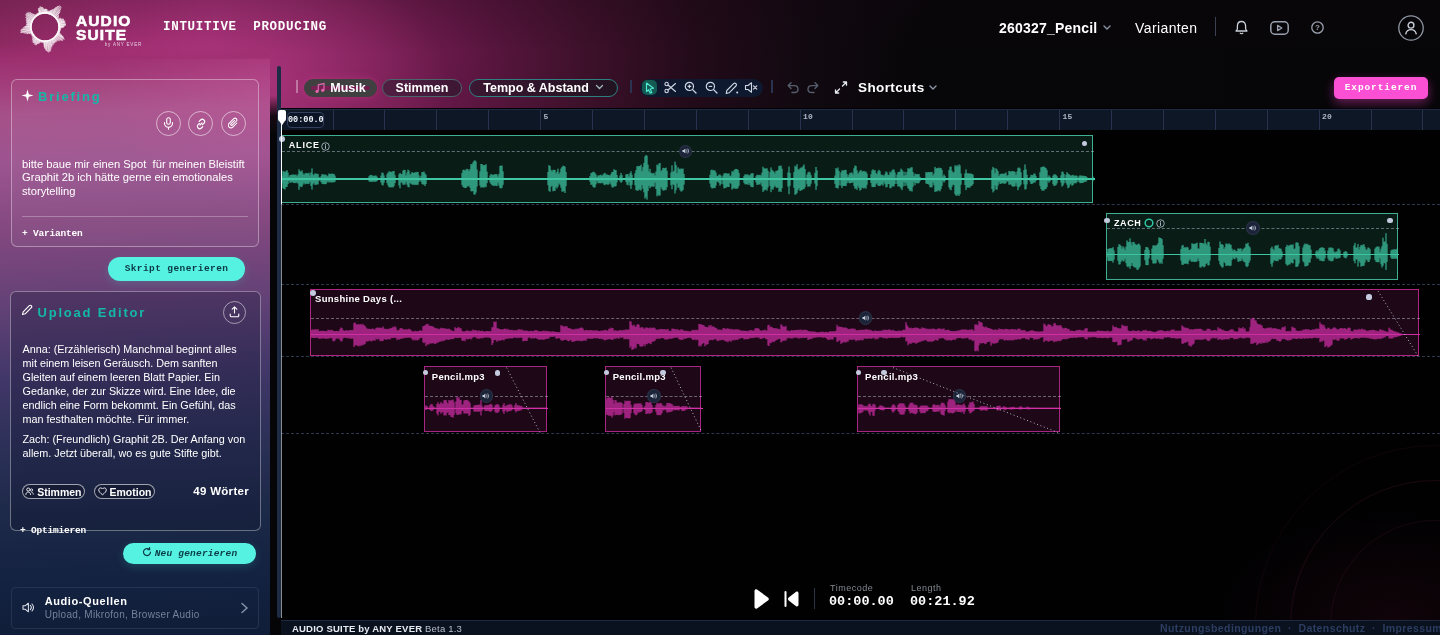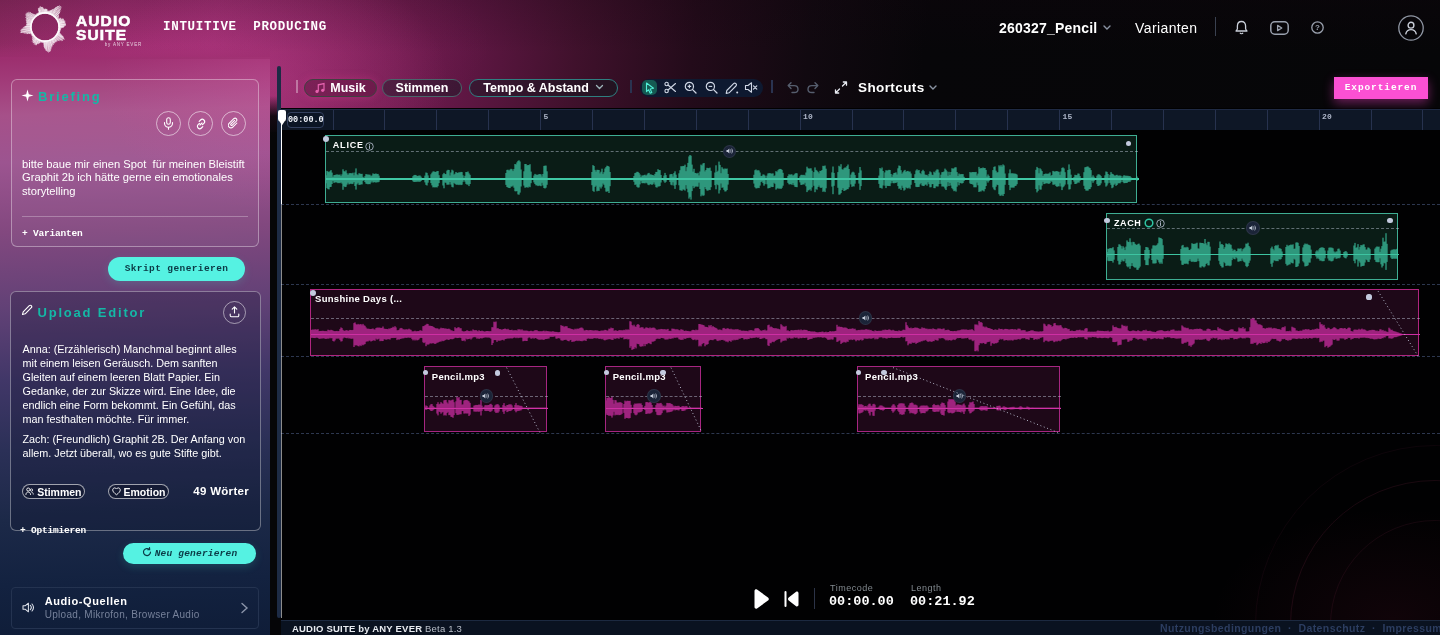--- a/index.html
+++ b/index.html
@@ -294,21 +294,21 @@
 <svg class="abs" style="left:1311px;top:21px" width="13" height="13" viewBox="0 0 13 13" fill="none" xmlns="http://www.w3.org/2000/svg">
     <circle cx="6.5" cy="6.5" r="5.7" stroke="#9aa1ae" stroke-width="1.3"></circle>
     <text x="6.5" y="9.3" text-anchor="middle" font-size="8" font-family="Liberation Sans" font-weight="bold" fill="#9aa1ae">?</text>
   </svg>
 <svg class="abs" style="left:1398px;top:15px" width="26" height="26" viewBox="0 0 26 26" fill="none" xmlns="http://www.w3.org/2000/svg">
     <circle cx="13" cy="13" r="12.2" stroke="#8f96a3" stroke-width="1.3"></circle>
     <circle cx="13" cy="10.2" r="2.9" stroke="#c9ced8" stroke-width="1.4"></circle>
     <path d="M7.8 18.8 C8.4 15.9 10.4 14.6 13 14.6 C15.6 14.6 17.6 15.9 18.2 18.8" stroke="#c9ced8" stroke-width="1.4" stroke-linecap="round"></path>
   </svg>
 <div class="abs" style="left:296px;top:80px;width:1.5px;height:13px;background:rgba(255,255,255,.35);"></div>
-<div class="pill abs" style="left:304px;top:78.5px;width:73px;height:18px;border:1px solid #404040;background:rgba(70,12,44,.35);font-size:12.5px;box-shadow:0 0 8px rgba(220,60,150,.35);"><svg width="11" height="12" viewBox="0 0 11 12" fill="none" style="margin-right:4px">
+<div class="pill abs" style="left:304px;top:78.5px;width:73px;height:18px;border:7px solid #404040;background:rgba(70,12,44,.35);font-size:12.5px;box-shadow:0 0 8px rgba(220,60,150,.35);"><svg width="11" height="12" viewBox="0 0 11 12" fill="none" style="margin-right:4px">
       <path d="M3.3 9.3 V2.8 L9 1.6 V8.2" stroke="#e562ae" stroke-width="1.2"></path>
       <circle cx="2" cy="9.4" r="1.6" fill="#e562ae"></circle>
       <circle cx="7.7" cy="8.3" r="1.6" fill="#e562ae"></circle>
     </svg>Musik</div>
 <div class="pill abs" style="left:382px;top:78.5px;width:80px;height:18px;border:1px solid #49666b;background:rgba(10,25,30,.4);font-size:12.5px;">Stimmen</div>
 <div class="pill abs" style="left:469px;top:78.5px;width:149px;height:18px;border:1px solid #2e7f80;background:rgba(8,24,28,.4);font-size:12.5px;">Tempo &amp; Abstand<svg width="9" height="7" viewBox="0 0 9 7" style="margin-left:6px" fill="none">
       <path d="M1.5 1.5 L4.5 4.5 L7.5 1.5" stroke="#9fb6bb" stroke-width="1.3" stroke-linecap="round"></path>
     </svg></div>
 <div class="abs" style="left:630px;top:80px;width:1.5px;height:13px;background:#2a3350;"></div>
 <div class="abs" style="left:640px;top:78.5px;width:123px;height:18px;border-radius:9px;background:#0e1930;"></div>
@@ -348,21 +348,21 @@
     <path d="M9 1.8 L11.8 4.6 L9 7.4" stroke="#565e6e" stroke-width="1.4" stroke-linecap="round" stroke-linejoin="round"></path>
     <path d="M11.4 4.6 H5.8 C3.6 4.6 2 6.2 2 8.2 C2 10.2 3.6 11.5 5.8 11.5 H8" stroke="#565e6e" stroke-width="1.4" stroke-linecap="round"></path>
   </svg>
 <svg class="abs" style="left:834px;top:81px" width="14" height="13" viewBox="0 0 14 13" fill="none" xmlns="http://www.w3.org/2000/svg">
     <path d="M8.5 5 L12.5 1 M12.5 1 H9.3 M12.5 1 V4.2 M5.5 8 L1.5 12 M1.5 12 H4.7 M1.5 12 V8.8" stroke="#e8ebf2" stroke-width="1.3" stroke-linecap="round"></path>
   </svg>
 <div class="abs" style="left:858px;top:80px;font-size:13.5px;font-weight:bold;letter-spacing:0.4px;">Shortcuts</div>
 <svg class="abs" style="left:928px;top:84px" width="10" height="8" viewBox="0 0 10 8" fill="none" xmlns="http://www.w3.org/2000/svg">
     <path d="M2 2 L5 5 L8 2" stroke="#8a93a3" stroke-width="1.4" stroke-linecap="round"></path>
   </svg>
-<div class="abs smono" style="left:1334px;top:77px;width:94px;height:21.5px;border-radius:0;background:#fb50d3;box-shadow:0 4px 11px rgba(248,64,200,.42);font-size:9.5px;letter-spacing:0.9px;text-align:center;line-height:21.5px;color:#fff;">Exportieren</div>
+<div class="abs smono" style="left:1334px;top:77px;width:94px;height:21.5px;border-radius:5px;background:#fb50d3;box-shadow:0 4px 11px rgba(248,64,200,.42);font-size:9.5px;letter-spacing:0.9px;text-align:center;line-height:21.5px;color:#fff;">Exportieren</div>
 <div class="card abs" style="left:11px;top:79px;width:248px;height:168px;"></div>
 <svg class="abs" style="left:21px;top:89px" width="13" height="13" viewBox="0 0 13 13" fill="none" xmlns="http://www.w3.org/2000/svg">
     <path d="M6.5 0.5 L7.8 5.2 L12.5 6.5 L7.8 7.8 L6.5 12.5 L5.2 7.8 L0.5 6.5 L5.2 5.2 Z" fill="#fff"></path>
   </svg>
 <div class="abs cardtitle" style="left:38px;top:89px;">Briefing</div>
 <div class="circbtn abs" style="left:155.9px;top:111.1px;width:25px;height:25px;"></div>
 <svg class="abs" style="left:163px;top:117px" width="11" height="13" viewBox="0 0 11 13" fill="none" xmlns="http://www.w3.org/2000/svg">
     <rect x="3.7" y="0.8" width="3.6" height="6.5" rx="1.8" stroke="#fff" stroke-width="1.1"></rect>
     <path d="M1.5 5.5 V6.3 a4 4 0 0 0 8 0 V5.5 M5.5 10.3 V12.2" stroke="#fff" stroke-width="1.1" stroke-linecap="round"></path>
   </svg>
@@ -389,21 +389,21 @@
     <path d="M1.2 8 V9.6 a1.2 1.2 0 0 0 1.2 1.2 H8.6 a1.2 1.2 0 0 0 1.2 -1.2 V8" stroke="#fff" stroke-width="1.1" stroke-linecap="round"></path>
   </svg>
 <div class="abs" style="left:22.5px;top:343px;width:236px;font-size:10.8px;line-height:13.9px;white-space:nowrap;">Anna: (Erzählerisch) Manchmal beginnt alles<br>mit einem leisen Geräusch. Dem sanften<br>Gleiten auf einem leeren Blatt Papier. Ein<br>Gedanke, der zur Skizze wird. Eine Idee, die<br>endlich eine Form bekommt. Ein Gefühl, das<br>man festhalten möchte. Für immer.</div>
 <div class="abs" style="left:22.5px;top:433px;width:236px;font-size:10.8px;line-height:13.9px;white-space:nowrap;">Zach: (Freundlich) Graphit 2B. Der Anfang von<br>allem. Jetzt überall, wo es gute Stifte gibt.</div>
 <div class="abs" style="left:21.8px;top:484px;width:63px;height:15px;border:1px solid rgba(255,255,255,.6);border-radius:7.5px;background:rgba(5,8,20,.3);display:flex;align-items:center;justify-content:center;font-size:10.5px;font-weight:bold;"><svg width="9" height="9" viewBox="0 0 10 10" fill="none" style="margin-right:3px">
       <circle cx="3.6" cy="2.8" r="1.7" stroke="#fff" stroke-width="1"></circle>
       <path d="M1 8.8 C1 6.6 2.2 5.6 3.6 5.6 C5 5.6 6.2 6.6 6.2 8.8" stroke="#fff" stroke-width="1"></path>
       <circle cx="7.2" cy="3.4" r="1.3" stroke="#fff" stroke-width="0.9"></circle>
       <path d="M7.2 5.8 C8.4 5.8 9.2 6.7 9.2 8.4" stroke="#fff" stroke-width="0.9"></path>
     </svg>Stimmen</div>
-<div class="abs" style="left:108px;top:484px;width:61px;height:15px;border:1px solid rgba(255,255,255,.6);border-radius:7.5px;background:rgba(5,8,20,.3);display:flex;align-items:center;justify-content:center;font-size:10.5px;font-weight:bold;"><svg width="9" height="9" viewBox="0 0 10 10" fill="none" style="margin-right:3px">
+<div class="abs" style="left:94px;top:484px;width:61px;height:15px;border:1px solid rgba(255,255,255,.6);border-radius:7.5px;background:rgba(5,8,20,.3);display:flex;align-items:center;justify-content:center;font-size:10.5px;font-weight:bold;"><svg width="9" height="9" viewBox="0 0 10 10" fill="none" style="margin-right:3px">
       <path d="M5 8.6 C2.2 6.6 0.8 4.9 0.8 3.3 C0.8 2 1.8 1 3 1 C3.9 1 4.6 1.5 5 2.2 C5.4 1.5 6.1 1 7 1 C8.2 1 9.2 2 9.2 3.3 C9.2 4.9 7.8 6.6 5 8.6 Z" stroke="#fff" stroke-width="1"></path>
     </svg>Emotion</div>
 <div class="abs" style="left:179px;top:484.5px;width:70px;text-align:right;font-size:11.5px;font-weight:bold;letter-spacing:0.3px;">49 Wörter</div>
 <div class="abs smono" style="left:20px;top:525px;font-size:9.5px;letter-spacing:-0.2px;">+ Optimieren</div>
 <div class="tealbtn abs" style="left:123px;top:542.5px;width:133px;height:21.5px;font-size:9.5px;letter-spacing:0.2px;line-height:21.5px;font-style:italic;"><svg width="10" height="10" viewBox="0 0 12 12" fill="none" style="vertical-align:-1px;margin-right:3px">
       <path d="M10.2 6 a4.2 4.2 0 1 1 -1.3 -3 M9 0.8 L9.2 3.2 L6.8 3.3" stroke="#0b3a46" stroke-width="1.4" stroke-linecap="round"></path>
     </svg>Neu generieren</div>
 <div class="abs" style="left:11px;top:587px;width:248px;height:41.5px;border:1px solid #243350;border-radius:4px;"></div>
 <svg class="abs" style="left:22px;top:601px" width="13" height="13" viewBox="0 0 13 13" fill="none" xmlns="http://www.w3.org/2000/svg">
     <path d="M1 4.7 H3.4 L6.4 2.2 V10.8 L3.4 8.3 H1 Z" stroke="#dfe3ec" stroke-width="1.05" stroke-linejoin="round"></path>
@@ -440,21 +440,21 @@
 <div class="abs" style="left:1266.7px;top:109.5px;width:1px;height:20px;background:#27324e;"></div>
 <div class="abs" style="left:1318.6px;top:109.5px;width:1px;height:20px;background:#27324e;"></div>
 <div class="ruler-num abs" style="left:1322.1px;top:112px;">20</div>
 <div class="abs" style="left:1370.5px;top:109.5px;width:1px;height:20px;background:#27324e;"></div>
 <div class="abs" style="left:1422.4px;top:109.5px;width:1px;height:20px;background:#27324e;"></div>
 <div class="abs smono" style="left:287px;top:112px;width:37px;height:16px;border:1px solid #33405e;border-radius:4px;background:#0a1424;font-size:8.5px;line-height:15px;text-align:center;color:#edf1f8;">00:00.0</div>
 <div class="lanedash" style="left:281px;top:203.7px;width:1159px;"></div>
 <div class="lanedash" style="left:281px;top:284.0px;width:1159px;"></div>
 <div class="lanedash" style="left:281px;top:355.6px;width:1159px;"></div>
 <div class="lanedash" style="left:281px;top:433.0px;width:1159px;"></div>
-<div class="clip" style="left:280.8px;top:134.8px;width:812.7px;height:68.7px;border:1px solid #3fae93;background:#0a1c16;margin-left:44px;">
+<div class="clip" style="left:280.8px;top:134.8px;width:812.7px;height:68.7px;border:1px solid #3fae93;background:#0a1c16;">
     <div class="abs" style="left:0;top:15.5px;width:812.7px;height:0;border-top:1px dashed rgba(205,213,230,.45);"></div>
     <div class="abs" style="left:0;top:42.6px;width:813px;height:1.2px;background:#46cda9;"></div>
     <svg class="abs" style="left:0;top:0" width="813" height="69" viewBox="0 0 813 69">
       <path d="M0 39.3V47.3M1 34.9V52.1M2 35.5V53.1M3 36.2V53.4M4 35.2V51.0M5 34.1V50.9M6 36.6V48.0M7 40.7V45.0M8 39.1V46.9M9 39.0V46.4M10 38.6V46.3M11 38.5V46.5M12 38.6V47.2M13 38.9V46.8M14 38.5V47.2M15 40.1V46.4M16 38.4V47.6M17 33.3V53.8M18 35.2V50.2M19 35.6V51.1M20 34.3V50.8M21 37.3V48.6M22 38.9V46.7M23 37.4V48.4M24 37.1V47.9M25 37.2V47.5M26 37.4V48.1M27 36.7V47.7M28 39.3V46.0M29 36.5V50.0M30 32.4V53.6M31 38.3V48.4M32 39.2V46.8M33 37.3V48.8M34 37.6V48.9M35 38.0V48.3M36 37.8V48.4M37 40.8V45.0M38 42.5V43.5M39 40.2V46.0M40 38.1V47.7M41 38.5V47.9M42 38.5V48.3M43 38.7V48.0M44 38.7V48.2M45 40.2V46.6M46 39.4V45.4M47 37.4V46.6M48 38.0V46.2M49 37.8V46.2M50 37.5V46.6M51 38.1V46.2M52 37.9V46.3M53 39.6V45.8M54 42.5V43.5M55 42.5V43.5M56 42.5V43.5M57 42.5V43.5M58 42.5V43.5M59 42.5V43.5M60 42.5V43.5M61 42.5V43.5M62 42.5V43.5M63 42.5V43.5M64 42.5V43.5M65 42.5V43.5M66 42.5V43.5M67 42.5V43.5M68 42.5V43.5M69 42.5V43.5M70 42.5V43.5M71 42.5V43.5M72 42.5V43.5M73 42.5V43.5M74 42.5V43.5M75 42.5V43.5M76 42.5V43.5M77 42.5V43.5M78 42.5V43.5M79 42.5V43.5M80 42.5V43.5M81 42.5V43.5M82 42.5V43.5M83 42.5V43.5M84 42.5V43.5M85 42.5V43.5M86 42.5V43.5M87 40.2V45.3M88 39.2V46.0M89 38.9V45.8M90 39.1V45.9M91 40.0V45.6M92 39.8V45.7M93 39.6V45.6M94 39.5V45.8M95 40.6V45.0M96 42.5V43.5M97 42.5V43.5M98 42.5V43.5M99 39.6V46.4M100 36.5V48.9M101 36.9V49.5M102 39.4V46.7M103 42.5V43.5M104 42.5V43.5M105 38.3V47.1M106 36.7V49.4M107 35.5V51.4M108 35.4V51.1M109 36.0V51.5M110 35.8V51.0M111 35.2V51.5M112 35.0V50.2M113 39.2V47.1M114 42.5V43.5M115 42.5V43.5M116 42.5V43.5M117 38.3V49.5M118 36.9V52.3M119 38.0V46.5M120 38.2V46.8M121 34.6V48.7M122 33.8V48.6M123 34.0V48.6M124 39.5V46.0M125 36.5V48.6M126 33.7V50.9M127 34.6V51.4M128 38.6V46.9M129 37.7V47.8M130 36.0V48.5M131 36.9V48.8M132 36.8V48.5M133 36.3V49.1M134 36.4V48.4M135 35.9V49.1M136 36.1V48.7M137 39.3V45.8M138 42.5V43.5M139 39.8V45.7M140 36.0V47.9M141 36.2V48.6M142 35.5V48.5M143 37.4V50.1M144 38.8V48.0M145 42.5V43.5M146 42.5V43.5M147 42.5V43.5M148 42.5V43.5M149 42.5V43.5M150 42.5V43.5M151 42.5V43.5M152 42.5V43.5M153 42.5V43.5M154 42.5V43.5M155 42.5V43.5M156 42.5V43.5M157 42.5V43.5M158 42.5V43.5M159 42.5V43.5M160 42.5V43.5M161 42.5V43.5M162 42.5V43.5M163 42.5V43.5M164 42.5V43.5M165 42.5V43.5M166 42.5V43.5M167 42.5V43.5M168 42.5V43.5M169 42.5V43.5M170 42.5V43.5M171 42.5V43.5M172 42.5V43.5M173 42.5V43.5M174 42.5V43.5M175 42.5V43.5M176 42.5V43.5M177 42.5V43.5M178 42.5V43.5M179 42.5V43.5M180 37.0V48.9M181 33.9V51.0M182 33.7V51.5M183 34.6V52.0M184 33.6V52.1M185 32.8V50.5M186 33.3V50.6M187 35.1V49.6M188 33.1V51.7M189 28.0V55.2M190 28.5V55.4M191 26.4V55.0M192 24.9V58.4M193 24.3V58.7M194 25.5V56.6M195 33.5V50.5M196 42.5V43.5M197 42.5V43.5M198 35.3V49.6M199 28.0V51.7M200 28.0V51.4M201 29.4V51.1M202 29.0V51.7M203 29.2V50.5M204 28.2V51.2M205 35.6V47.2M206 42.5V43.5M207 42.5V43.5M208 39.5V46.4M209 37.9V48.0M210 38.7V49.4M211 38.7V49.3M212 38.8V50.1M213 38.1V49.5M214 38.1V49.7M215 38.4V50.2M216 40.5V46.8M217 38.0V49.5M218 29.9V52.0M219 29.7V52.5M220 29.6V51.7M221 35.3V48.8M222 42.5V43.5M223 42.5V43.5M224 42.5V43.5M225 42.5V43.5M226 42.5V43.5M227 42.5V43.5M228 42.5V43.5M229 42.5V43.5M230 42.5V43.5M231 42.5V43.5M232 42.5V43.5M233 42.5V43.5M234 42.5V43.5M235 42.5V43.5M236 42.5V43.5M237 42.5V43.5M238 42.5V43.5M239 42.5V43.5M240 42.5V43.5M241 42.5V43.5M242 42.5V43.5M243 42.5V43.5M244 42.5V43.5M245 42.5V43.5M246 42.5V43.5M247 42.5V43.5M248 42.5V43.5M249 42.5V43.5M250 42.5V43.5M251 42.5V43.5M252 42.5V43.5M253 42.5V43.5M254 42.5V43.5M255 42.5V43.5M256 42.5V43.5M257 42.5V43.5M258 42.5V43.5M259 42.5V43.5M260 42.5V43.5M261 42.5V43.5M262 42.5V43.5M263 42.5V43.5M264 42.5V43.5M265 42.5V43.5M266 36.0V49.2M267 29.1V54.9M268 30.0V55.8M269 33.9V50.9M270 35.6V49.7M271 33.8V55.3M272 33.9V54.6M273 34.0V54.9M274 37.4V50.8M275 35.7V52.5M276 32.7V50.6M277 38.1V47.5M278 36.2V48.8M279 32.5V51.8M280 31.1V55.6M281 29.7V55.7M282 30.0V55.0M283 30.7V57.0M284 36.0V50.2M285 42.5V43.5M286 42.5V43.5M287 42.5V43.5M288 42.5V43.5M289 42.5V43.5M290 42.5V43.5M291 42.5V43.5M292 42.5V43.5M293 42.5V43.5M294 42.5V43.5M295 42.5V43.5M296 42.5V43.5M297 42.5V43.5M298 42.5V43.5M299 42.5V43.5M300 42.5V43.5M301 42.5V43.5M302 42.5V43.5M303 42.5V43.5M304 42.5V43.5M305 42.5V43.5M306 42.5V43.5M307 42.5V43.5M308 40.0V45.8M309 37.1V48.9M310 36.7V48.4M311 35.8V50.8M312 35.9V51.6M313 36.9V51.4M314 38.5V48.4M315 41.1V45.1M316 39.4V47.2M317 39.6V47.2M318 39.1V47.1M319 38.7V47.4M320 39.7V46.6M321 38.7V47.3M322 37.4V48.7M323 36.9V49.2M324 38.5V48.2M325 38.4V48.3M326 38.9V48.9M327 39.0V48.2M328 39.7V46.4M329 37.9V48.6M330 35.9V51.2M331 36.0V51.6M332 33.2V50.4M333 34.1V50.5M334 34.1V50.0M335 39.0V46.5M336 42.5V43.5M337 42.5V43.5M338 39.6V45.4M339 36.9V46.8M340 39.1V45.8M341 42.5V43.5M342 42.5V43.5M343 42.5V43.5M344 38.4V46.0M345 38.1V48.7M346 38.1V49.3M347 40.5V46.3M348 37.1V49.6M349 35.3V52.9M350 38.7V48.8M351 42.5V43.5M352 42.5V43.5M353 37.3V49.3M354 34.2V54.2M355 30.2V54.4M356 30.4V54.8M357 29.9V53.4M358 30.1V53.7M359 28.7V54.6M360 35.2V49.2M361 31.1V52.8M362 26.9V56.3M363 20.4V62.6M364 19.0V60.9M365 19.7V63.6M366 28.6V55.1M367 35.6V49.9M368 32.8V52.2M369 36.9V50.7M370 37.1V50.4M371 37.7V50.6M372 36.8V50.7M373 39.4V46.7M374 35.5V53.0M375 28.6V60.3M376 29.5V58.7M377 27.5V59.8M378 27.0V59.4M379 35.4V51.1M380 34.0V53.1M381 31.8V54.5M382 32.2V54.6M383 32.2V53.8M384 31.6V54.1M385 34.8V51.2M386 42.5V43.5M387 42.5V43.5M388 42.5V43.5M389 36.5V49.2M390 29.3V53.3M391 36.0V48.3M392 34.7V49.2M393 25.6V57.5M394 28.9V54.2M395 37.2V47.5M396 31.2V51.8M397 32.6V51.3M398 33.4V53.9M399 32.4V55.5M400 33.0V55.3M401 32.5V54.0M402 38.0V48.6M403 42.5V43.5M404 42.5V43.5M405 42.5V43.5M406 42.5V43.5M407 42.5V43.5M408 42.5V43.5M409 42.5V43.5M410 42.5V43.5M411 42.5V43.5M412 42.5V43.5M413 42.5V43.5M414 42.5V43.5M415 42.5V43.5M416 42.5V43.5M417 42.5V43.5M418 42.5V43.5M419 42.5V43.5M420 42.5V43.5M421 42.5V43.5M422 42.5V43.5M423 42.5V43.5M424 42.5V43.5M425 42.5V43.5M426 42.5V43.5M427 42.5V43.5M428 38.8V47.6M429 34.2V51.3M430 33.5V52.4M431 34.6V52.3M432 34.2V51.8M433 34.5V52.1M434 36.5V49.6M435 39.9V46.1M436 39.9V45.4M437 38.5V47.1M438 38.6V49.7M439 39.6V48.2M440 42.5V43.5M441 39.6V48.3M442 37.4V52.4M443 37.3V52.1M444 37.1V51.8M445 37.6V50.6M446 37.6V51.1M447 37.4V51.0M448 40.1V46.8M449 39.4V47.8M450 35.1V53.6M451 36.1V52.6M452 34.3V51.9M453 33.3V52.9M454 32.9V52.2M455 33.1V53.0M456 33.9V51.8M457 36.8V49.7M458 42.5V43.5M459 42.5V43.5M460 42.5V43.5M461 42.5V43.5M462 39.9V46.9M463 38.2V48.3M464 38.9V48.4M465 38.3V48.0M466 38.5V48.9M467 39.7V47.2M468 38.8V49.2M469 37.7V50.8M470 37.1V51.0M471 37.3V51.2M472 42.5V43.5M473 42.5V43.5M474 40.3V46.4M475 38.9V48.9M476 38.8V48.9M477 39.2V48.1M478 38.8V48.6M479 39.5V46.8M480 36.5V50.3M481 30.7V56.1M482 32.3V54.4M483 32.6V54.2M484 32.5V53.1M485 32.3V54.7M486 34.7V51.4M487 42.5V43.5M488 36.1V49.8M489 31.4V56.2M490 33.9V52.9M491 34.7V53.7M492 35.8V51.0M493 37.4V49.5M494 34.8V51.4M495 35.0V52.0M496 34.0V51.4M497 29.8V55.9M498 30.2V54.8M499 29.5V56.1M500 32.7V52.3M501 42.5V43.5M502 42.5V43.5M503 42.5V43.5M504 42.5V43.5M505 42.5V43.5M506 36.4V50.6M507 30.5V58.2M508 36.9V49.8M509 42.5V43.5M510 42.5V43.5M511 42.5V43.5M512 36.1V51.8M513 29.8V58.7M514 30.8V58.4M515 28.2V57.1M516 33.2V54.0M517 33.8V52.2M518 32.3V55.0M519 31.5V54.5M520 31.6V54.1M521 30.1V53.1M522 28.5V53.2M523 33.0V51.3M524 42.5V43.5M525 38.6V48.4M526 36.5V50.9M527 35.7V50.1M528 36.5V50.5M529 39.1V47.7M530 42.5V43.5M531 42.5V43.5M532 42.5V43.5M533 36.8V47.6M534 31.0V53.9M535 34.4V50.1M536 42.5V43.5M537 42.5V43.5M538 42.5V43.5M539 42.5V43.5M540 42.5V43.5M541 42.5V43.5M542 42.5V43.5M543 42.5V43.5M544 42.5V43.5M545 42.5V43.5M546 42.5V43.5M547 42.5V43.5M548 42.5V43.5M549 42.5V43.5M550 42.5V43.5M551 42.5V43.5M552 42.5V43.5M553 39.6V47.9M554 32.0V51.9M555 33.2V51.9M556 31.5V52.6M557 35.0V49.5M558 42.5V43.5M559 36.4V49.7M560 34.2V52.1M561 34.7V49.7M562 34.3V50.0M563 33.8V49.9M564 34.0V50.1M565 38.0V47.3M566 40.8V45.0M567 38.6V47.1M568 37.0V47.3M569 36.8V46.8M570 36.4V47.0M571 38.5V46.1M572 32.3V50.1M573 29.5V52.8M574 30.0V52.3M575 34.2V53.9M576 37.7V49.7M577 36.3V51.9M578 34.7V54.6M579 33.9V53.7M580 36.0V51.3M581 35.1V52.2M582 34.9V52.4M583 35.8V51.5M584 35.5V52.7M585 37.5V48.8M586 42.5V43.5M587 42.5V43.5M588 42.5V43.5M589 38.2V47.0M590 34.5V50.8M591 33.3V51.1M592 34.6V51.0M593 34.0V50.9M594 37.1V48.4M595 38.2V47.1M596 35.2V49.5M597 33.8V49.9M598 35.2V50.1M599 38.5V48.8M600 39.1V48.4M601 38.8V49.7M602 40.2V46.3M603 37.9V48.2M604 35.4V51.3M605 36.3V51.2M606 38.7V48.2M607 39.1V48.0M608 35.7V52.1M609 36.7V52.2M610 34.6V50.3M611 33.4V50.4M612 33.6V50.5M613 36.5V48.0M614 42.5V43.5M615 38.7V47.9M616 36.2V50.5M617 36.1V50.3M618 35.5V50.8M619 32.6V52.5M620 33.8V54.0M621 35.4V50.6M622 39.7V46.2M623 35.8V50.0M624 39.1V46.9M625 36.0V49.6M626 32.2V52.2M627 32.8V53.4M628 32.3V55.2M629 31.3V54.5M630 31.3V55.6M631 36.1V50.7M632 39.9V46.2M633 37.5V49.3M634 38.5V46.9M635 38.1V47.2M636 38.2V47.5M637 38.1V47.0M638 40.8V45.1M639 42.5V43.5M640 42.5V43.5M641 42.5V43.5M642 42.5V43.5M643 42.5V43.5M644 36.0V47.4M645 36.8V48.0M646 36.0V48.1M647 36.2V48.7M648 36.0V51.3M649 36.3V51.2M650 35.9V51.3M651 39.5V46.6M652 37.6V49.3M653 30.9V56.0M654 32.7V55.3M655 32.0V55.5M656 32.3V54.3M657 31.5V54.5M658 32.1V55.4M659 32.0V53.1M660 33.9V50.0M661 40.5V45.0M662 38.5V46.6M663 39.9V45.1M664 42.5V43.5M665 42.5V43.5M666 42.5V43.5M667 34.1V51.4M668 30.9V53.4M669 30.4V54.2M670 34.7V50.7M671 36.5V48.6M672 36.2V49.1M673 29.3V58.2M674 30.5V59.7M675 29.1V59.7M676 30.6V58.6M677 28.4V60.0M678 29.4V58.0M679 37.5V48.8M680 42.5V43.5M681 42.5V43.5M682 42.5V43.5M683 37.3V49.0M684 33.4V54.1M685 37.4V51.5M686 37.3V51.6M687 37.4V51.5M688 37.6V51.6M689 37.6V50.0M690 37.9V49.7M691 38.6V48.2M692 42.5V43.5M693 42.5V43.5M694 42.5V43.5M695 42.5V43.5M696 42.5V43.5M697 42.5V43.5M698 42.5V43.5M699 42.5V43.5M700 42.5V43.5M701 42.5V43.5M702 42.5V43.5M703 42.5V43.5M704 42.5V43.5M705 42.5V43.5M706 42.5V43.5M707 42.5V43.5M708 42.5V43.5M709 42.5V43.5M710 33.8V53.0M711 30.9V56.4M712 32.1V54.9M713 37.3V49.3M714 32.3V53.5M715 33.4V53.6M716 35.1V49.6M717 39.9V45.9M718 38.2V48.1M719 37.9V47.7M720 37.5V47.3M721 38.0V47.3M722 37.6V47.5M723 37.6V47.9M724 36.4V47.1M725 39.8V45.2M726 39.0V45.8M727 34.9V48.7M728 35.5V48.6M729 35.6V48.4M730 35.2V50.0M731 35.1V50.9M732 35.6V50.2M733 35.8V50.4M734 38.9V47.3M735 35.5V50.5M736 31.9V54.1M737 31.4V51.3M738 32.4V50.3M739 36.2V48.6M740 42.5V43.5M741 42.5V43.5M742 34.0V48.4M743 28.4V53.5M744 33.3V53.2M745 38.7V48.4M746 42.5V43.5M747 42.5V43.5M748 41.1V45.6M749 38.8V48.0M750 39.2V47.9M751 39.1V47.3M752 37.5V46.3M753 37.7V46.7M754 40.1V44.8M755 42.5V43.5M756 42.5V43.5M757 42.5V43.5M758 36.2V49.8M759 31.3V53.0M760 31.1V54.6M761 30.6V54.5M762 30.5V54.6M763 31.5V53.1M764 32.1V53.1M765 34.1V51.2M766 40.9V45.0M767 39.3V46.8M768 40.7V45.2M769 42.5V43.5M770 42.5V43.5M771 39.7V48.2M772 38.4V50.0M773 38.3V49.6M774 38.9V49.2M775 40.1V47.4M776 42.5V43.5M777 42.5V43.5M778 42.5V43.5M779 39.3V46.7M780 35.5V50.6M781 35.9V49.5M782 38.0V47.4M783 42.5V43.5M784 38.8V46.9M785 36.1V48.8M786 37.7V52.2M787 38.1V51.4M788 39.1V48.8M789 40.0V47.6M790 39.1V49.9M791 38.8V49.0M792 39.7V47.5M793 39.6V47.0M794 39.5V47.4M795 39.8V46.2M796 42.5V43.5M797 40.3V46.1M798 39.2V47.2M799 39.7V47.1M800 39.7V46.9M801 39.8V47.0M802 39.8V46.0M803 40.2V45.6M804 40.1V45.8M805 41.3V44.4M806 42.5V43.5M807 42.5V43.5M808 42.5V43.5M809 42.5V43.5M810 41.9V43.9M811 40.5V44.9" stroke="#3ac19f" stroke-width="1.0"></path>
     </svg>
     <div class="cliplabel" style="left:7px;top:4.5px;font-size:9px;letter-spacing:0.8px;">ALICE</div>
     <svg class="abs" style="left:39.0px;top:6.0px" width="9" height="9" viewBox="0 0 10 10" fill="none">
       <circle cx="5" cy="5" r="4.2" stroke="#aab2c2" stroke-width="1"></circle>
       <path d="M5 4.4 V7.2 M5 2.8 V3.4" stroke="#aab2c2" stroke-width="1.1" stroke-linecap="round"></path>
     </svg>

